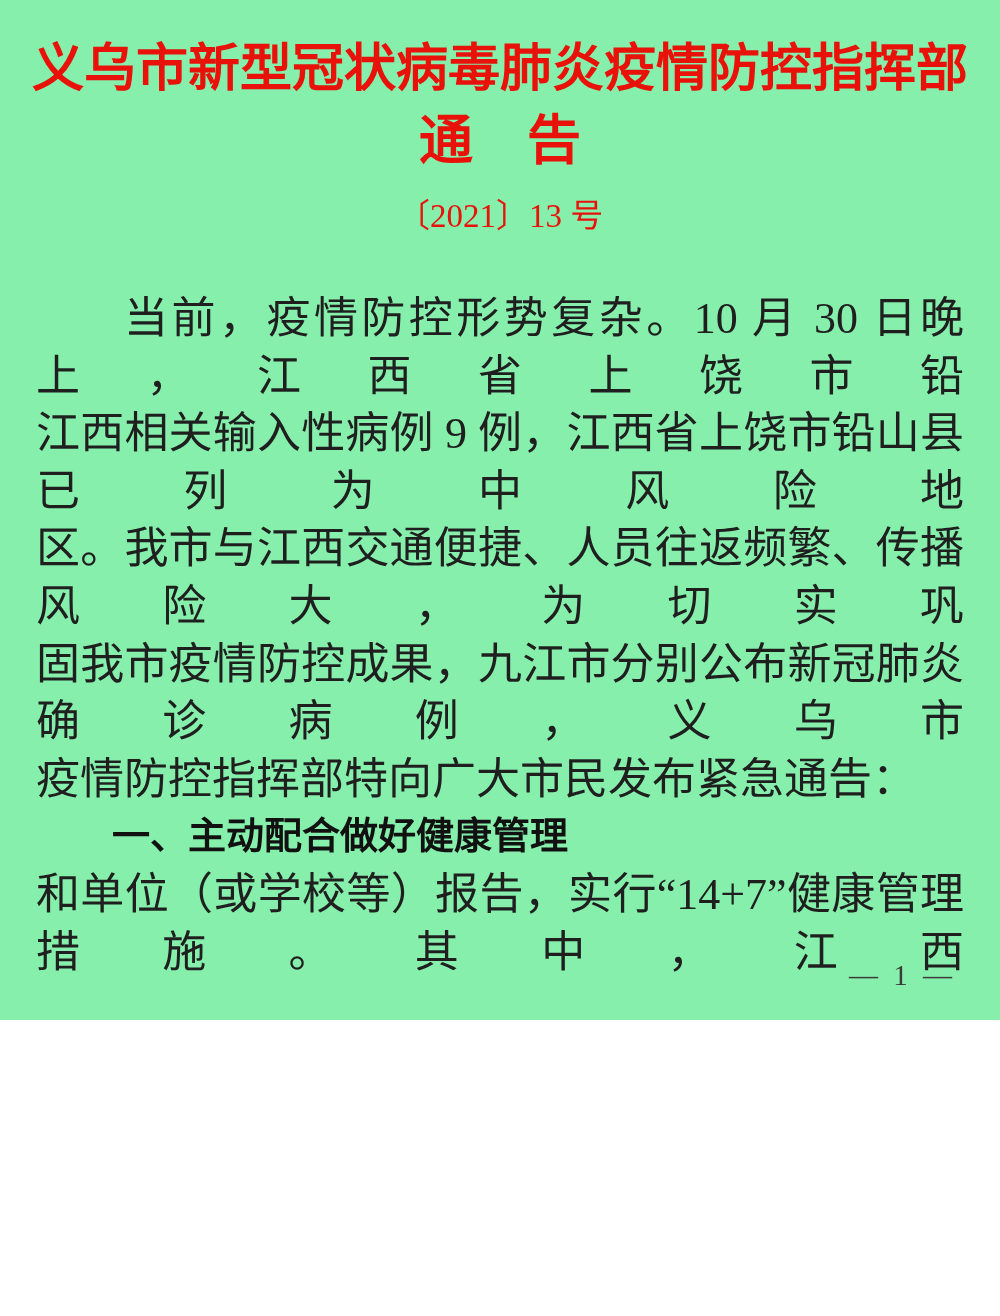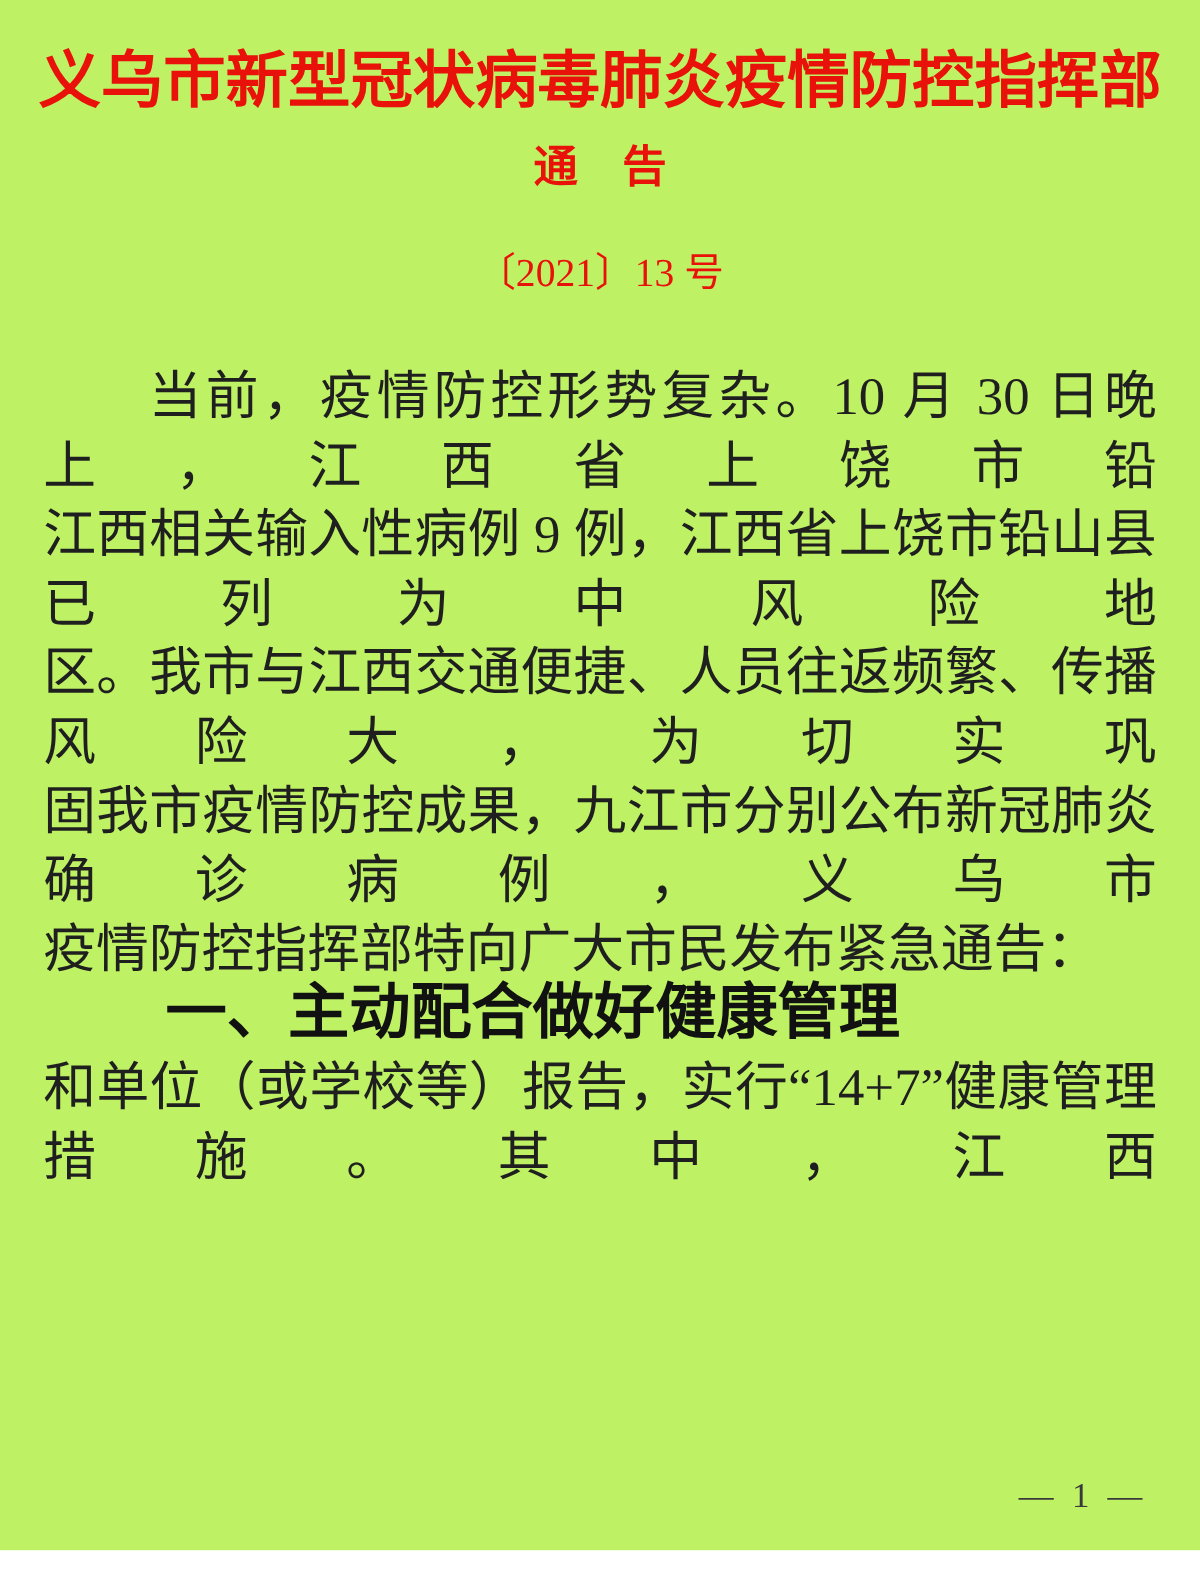--- a/index.html
+++ b/index.html
@@ -3,46 +3,46 @@
 <meta charset="utf-8">
 <style>
   html, body {
     margin: 0;
     padding: 0;
     background: #ffffff;
   }
   .page {
     position: relative;
     width: 1000px;
-    height: 1292px;
-    background: #bef264;
+    height: 1020px;
+    background: #86efac;
     overflow: hidden;
     font-family: "Liberation Serif", "DejaVu Serif", serif;
     color: #1f1f1f;
   }
   .doc-title {
     margin: 34px 28px 0 28px;
     text-align: center;
     font-size: 52px;
     font-weight: bold;
     color: #e8120b;
     line-height: 70px;
     letter-spacing: 0px;
     white-space: nowrap;
   }
   .notice-title {
     margin-top: 4px;
     text-align: center;
-    font-size: 37px;
+    font-size: 54px;
     font-weight: bold;
     color: #e8120b;
     line-height: 66px;
   }
   .doc-number {
-    margin-top: 36px;
+    margin-top: 24px;
     text-align: center;
     font-size: 33px;
     color: #e8120b;
     line-height: 36px;
   }
   .body-text {
     margin: 56px 36px 0 36px;
   }
   .body-line {
     font-size: 44px;
@@ -52,24 +52,24 @@
     color: #1f1f1f;
   }
   .body-line.first {
     text-indent: 2em;
   }
   .body-line.last {
     text-align: right;
     text-align-last: left;
   }
   .section-heading {
-    font-size: 51px;
+    font-size: 38px;
     line-height: 57.6px;
     font-weight: bold;
-    font-family: Liberation Mono, monospace;
+    font-family: Liberation Sans, sans-serif;
     color: #111111;
     text-indent: 2em;
   }
   .page-footer {
     position: absolute;
     right: 44px;
     bottom: 28px;
     font-size: 29px;
     color: #3a3a3a;
     letter-spacing: 4px;

